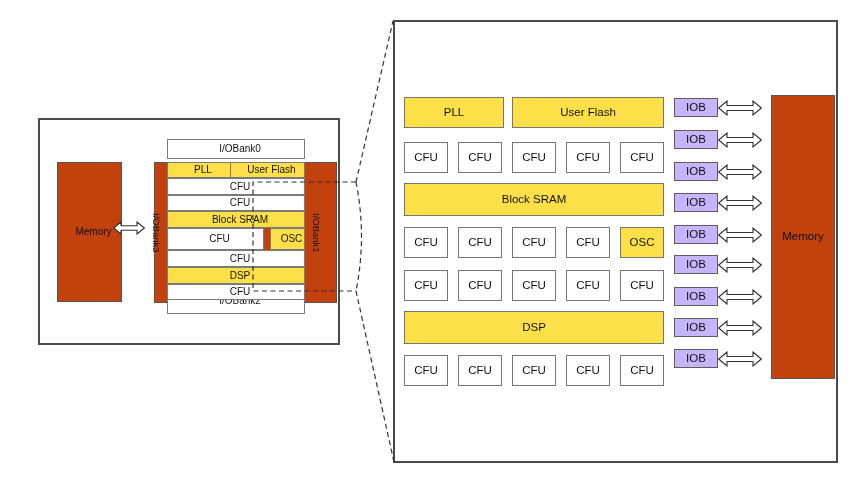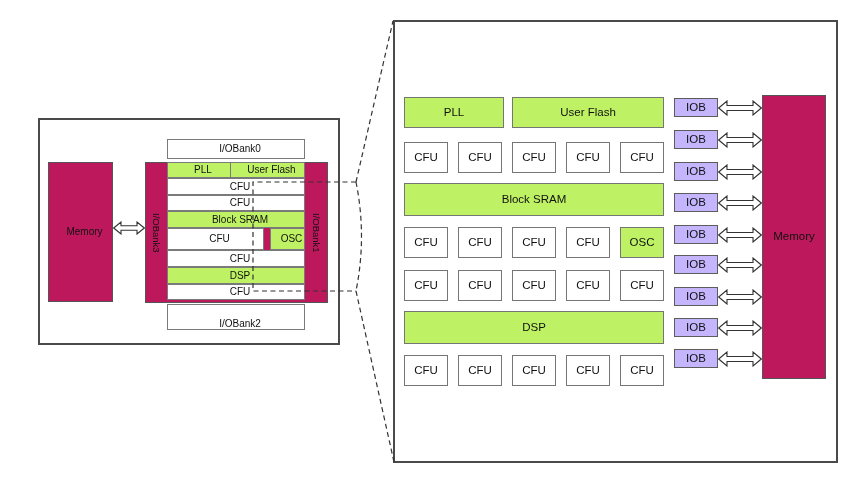--- a/index.html
+++ b/index.html
@@ -4,24 +4,24 @@
 <style>
   html,body{margin:0;padding:0;background:#ffffff;}
   #canvas{
     position:relative;width:861px;height:492px;background:#ffffff;
     font-family:"Liberation Sans","DejaVu Sans",sans-serif;color:#111;
     overflow:hidden;
   }
   .abs{position:absolute;box-sizing:border-box;}
   .cc{display:flex;align-items:center;justify-content:center;text-align:center;}
   .frame{border:2px solid #4a4a4a;background:#ffffff;}
-  .thin{border:1.4px solid #555;background:#be185d;}
+  .thin{border:1.4px solid #555;background:#c2410c;margin-left:9px;}
   .row{border:1px solid #7a7a7a;background:#ffffff;}
   .blk{border:1.4px solid #757575;background:#ffffff;}
-  .lg{background:#bef264;}
+  .lg{background:#fde047;}
   .io{background:#c4b5fd;border-color:#5c5c5c;}
   .f10{font-size:10px;line-height:1;padding-left:8px;}
   .f95{font-size:9.5px;line-height:1;}
   .f11{font-size:11.5px;line-height:1;}
   .vert{writing-mode:vertical-rl;text-orientation:mixed;}
   svg{display:block;}
   .overlay{position:absolute;left:0;top:0;z-index:6;pointer-events:none;}
   .arrow{z-index:3;}
 </style>
 </head>
@@ -39,21 +39,21 @@
     <polygon points="0.7,7 8,1 8,4.8 24,4.8 24,1 31.3,7 24,13 24,9.2 8,9.2 8,13" fill="#ffffff" stroke="#333" stroke-width="1.1"></polygon>
   </svg>
 
   <div class="abs thin" style="left:145px;top:162px;width:183px;height:141px;"></div>
   <div class="abs cc vert f95" style="left:145px;top:162px;width:22px;height:141px;z-index:2;">I/OBank3</div>
   <div class="abs cc vert f95" style="left:305px;top:162px;width:23px;height:141px;z-index:2;">I/OBank1</div>
 
   <div class="abs row cc f10" style="left:167px;top:139px;width:138px;height:20px;">
     <span>I/OBank0</span>
   </div>
-  <div class="abs row cc f10" style="left:167px;top:304px;width:138px;height:26px;align-items:flex-end;">
+  <div class="abs row cc f10" style="left:167px;top:288px;width:138px;height:26px;">
     <span>I/OBank2</span>
   </div>
 
   <div class="abs row lg cc f10" style="left:167px;top:162px;width:64px;height:16px;z-index:2;">
     <span>PLL</span>
   </div>
   <div class="abs row lg cc f10" style="left:230px;top:162px;width:75px;height:16px;z-index:2;">
     <span>User Flash</span>
   </div>
   <div class="abs row cc f10" style="left:167px;top:178px;width:138px;height:17px;">

